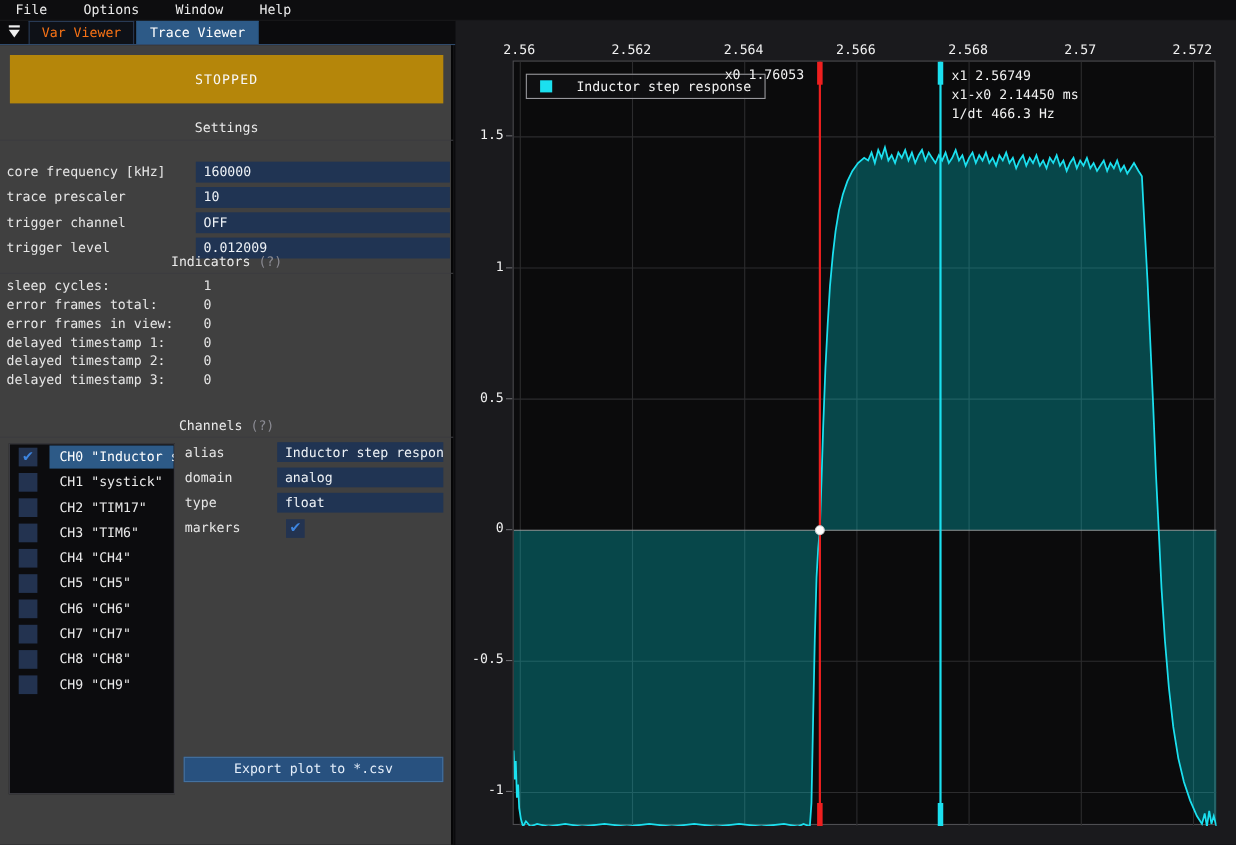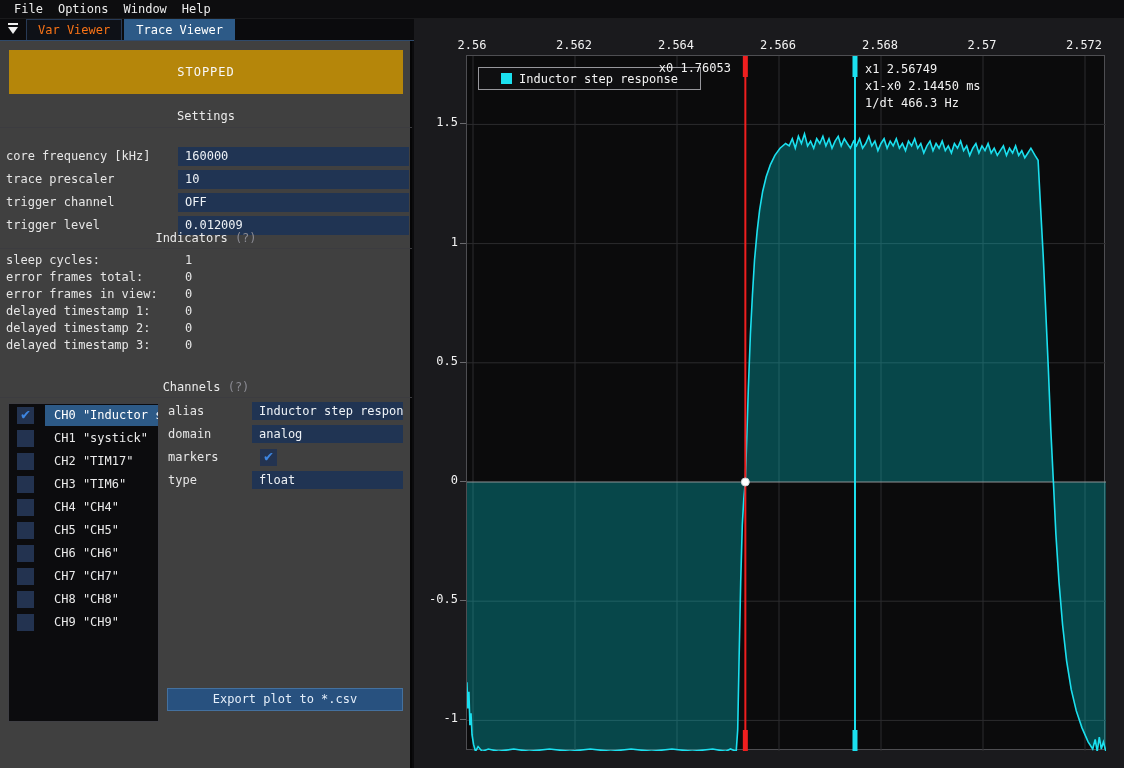--- a/index.html
+++ b/index.html
@@ -2,21 +2,21 @@
 <html><head>
 <meta charset="utf-8">
 <style>
   * { margin:0; padding:0; box-sizing:border-box; }
   html,body { width:1124px; height:768px; background:#0b0b0d; overflow:hidden;
               font-family:"DejaVu Sans Mono","Liberation Mono",monospace; }
   .app { position:absolute; inset:0; color:#e6e6e6; font-size:12px; }
 
   
   .menubar { position:absolute; left:0; top:0; width:1124px; height:19px;
-             background:#0d0d0f; display:flex; align-items:center; gap:15px;
+             background:#0d0d0f; display:flex; align-items:center; gap:33px;
              padding-left:14px; border-bottom:1px solid #1a1a1c; }
   .menu-item { color:#ececec; cursor:default; }
 
   
   .tabbar { position:absolute; left:0; top:19px; width:414px; height:22px;
             background:#0b0b0d; border-bottom:1px solid #2f4a6b;
             display:flex; align-items:flex-end; }
   .tab-icon { width:15px; height:14px; margin:0 5px 4px 6px; position:relative; }
   .tab-icon .bar { position:absolute; left:2px; top:1px; width:10px; height:2px; background:#f0f0f0; }
   .tab-icon .tri { position:absolute; left:2px; top:5px; width:0; height:0;
@@ -72,23 +72,23 @@
 
   
   .plot-panel { position:absolute; left:414px; top:19px; width:842px; height:749px;
                 background:#1a1a1d; }
   .xtick { position:absolute; top:19px; width:60px; text-align:center; color:#f2f2f2; }
   .ytick { position:absolute; width:42px; text-align:right; color:#f2f2f2; }
   .ytickmark { position:absolute; width:6px; height:1px; background:#6a6a6e; }
   .plot-area { position:absolute; left:52px; top:36px; width:639px; height:695px;
                background:#0b0b0c; border:1px solid #4e4e52; }
   .plot-area svg { position:absolute; left:0; top:0; }
-  .legend { position:absolute; left:11px; top:11px; height:23px; padding:0 22px;
+  .legend { position:absolute; left:11px; top:11px; height:23px; padding:0 12px;
             border:1px solid #97979c; background:rgba(16,16,18,0.88);
-            display:flex; align-items:center; gap:7px; color:#f2f2f2; }
+            display:flex; align-items:center; gap:22px; color:#f2f2f2; }
   .legend .swatch { width:11px; height:11px; background:#1be0ef; }
   .ann { position:absolute; color:#f2f2f2; white-space:nowrap; }
   .ann-x0 { top:5px; right:373px; }
   .ann-block { position:absolute; left:398px; top:5px; line-height:17px;
                color:#f2f2f2; white-space:nowrap; }
 </style>
 </head>
 <body>
 
 <div class="app">
@@ -221,26 +221,26 @@
     <div class="detail" id="channel-detail">
         <div class="drow">
           <div class="dlabel">alias</div>
           <div class="dfield">Inductor step respons</div>
         </div>
         <div class="drow">
           <div class="dlabel">domain</div>
           <div class="dfield">analog</div>
         </div>
         <div class="drow">
+          <div class="dlabel">type</div>
+          <div class="dfield">float</div>
+        </div>
+        <div class="drow">
           <div class="dlabel">markers</div>
           <div class="cb dcheck checked"></div>
-        </div>
-        <div class="drow">
-          <div class="dlabel">type</div>
-          <div class="dfield">float</div>
         </div>
       </div>
 
     <div class="export-btn">Export plot to *.csv</div>
   </div>
 
   <div class="plot-panel">
     <div id="xticks">
         <div class="xtick" style="left: 28px;">2.56</div>
         <div class="xtick" style="left: 130px;">2.562</div>

